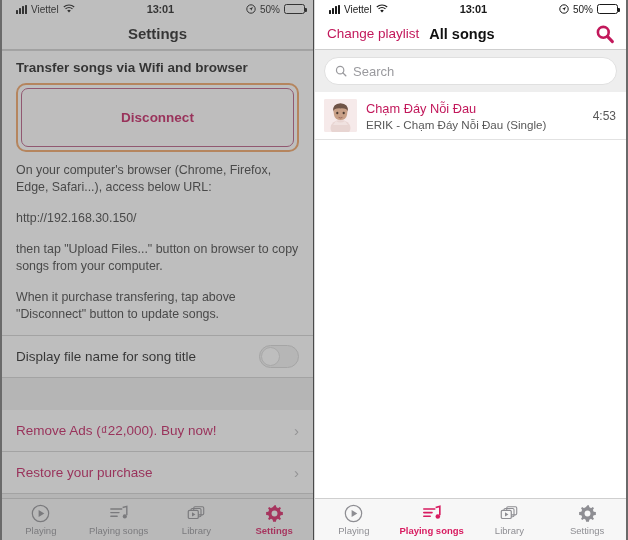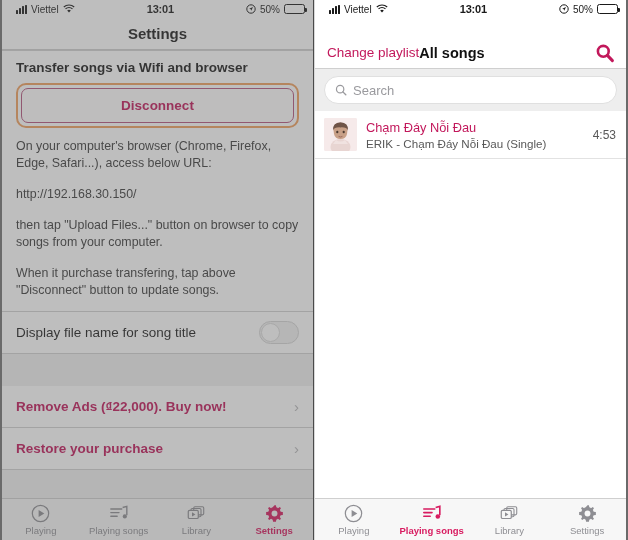--- a/index.html
+++ b/index.html
@@ -64,21 +64,21 @@
   .navbar {
     flex: 0 0 32px; height: 32px;
     display: flex; align-items: center;
     background: #ffffff;
     border-bottom: 1px solid #cfcfcf;
   }
   .nav-title-center {
     width: 100%; text-align: center;
     font-size: 15px; font-weight: bold; color: #1c1c1c;
   }
-  .navbar.right-nav { padding: 0 10px 0 12px; gap: 0; margin-top: 19px; }
+  .navbar.right-nav { padding: 0 10px 0 12px; gap: 10px; }
   .nav-link { font-size: 13.5px; color: #c2185b; white-space: nowrap; }
   .nav-title-left { font-size: 14.5px; font-weight: bold; color: #111; white-space: nowrap; }
   .nav-spacer { flex: 1; }
   .search-btn { width: 22px; height: 22px; display:flex; align-items:center; justify-content:center; }
 
   
   .content-left {
     flex: 1; background: #f0f0f0;
     display: flex; flex-direction: column;
     overflow: hidden;
@@ -98,21 +98,21 @@
   }
   .highlight-ring {
     border: 2px solid #f0a060;
     border-radius: 10px;
     padding: 3px;
     width: 100%;
   }
   .disconnect-btn {
     width: 100%;
     text-align: center;
-    padding: 9px 0;
+    padding: 21px 0;
     border: 1px solid #b5567f;
     border-radius: 7px;
     background: #fffdfd;
     color: #c2185b;
     font-size: 13.5px; font-weight: bold;
   }
   .instructions { padding: 0 14px 12px 14px; }
   .instructions p {
     font-size: 12.4px; color: #3c3c3c; line-height: 17px;
     margin-bottom: 14px;
@@ -121,21 +121,21 @@
   .url { color: #3c3c3c; }
 
   .row {
     display: flex; align-items: center;
     min-height: 42px; padding: 0 14px;
     border-bottom: 1px solid #d3d3d3;
     background: #ffffff;
   }
   .row:first-child { border-top: 1px solid #d3d3d3; }
   .row-label { font-size: 13.5px; color: #1c1c1c; flex: 1; }
-  .row-label.accent { color: #c2185b; font-weight: bold; }
+  .row-label.accent { color: #c2185b; }
   .chevron { color: #b9b9bb; font-size: 15px; margin-left: 6px; }
 
   .toggle {
     width: 40px; height: 23px;
     border-radius: 12px;
     background: #f2f2f2;
     border: 1px solid #d6d6d6;
     position: relative; flex: 0 0 auto;
   }
   .toggle .knob {

